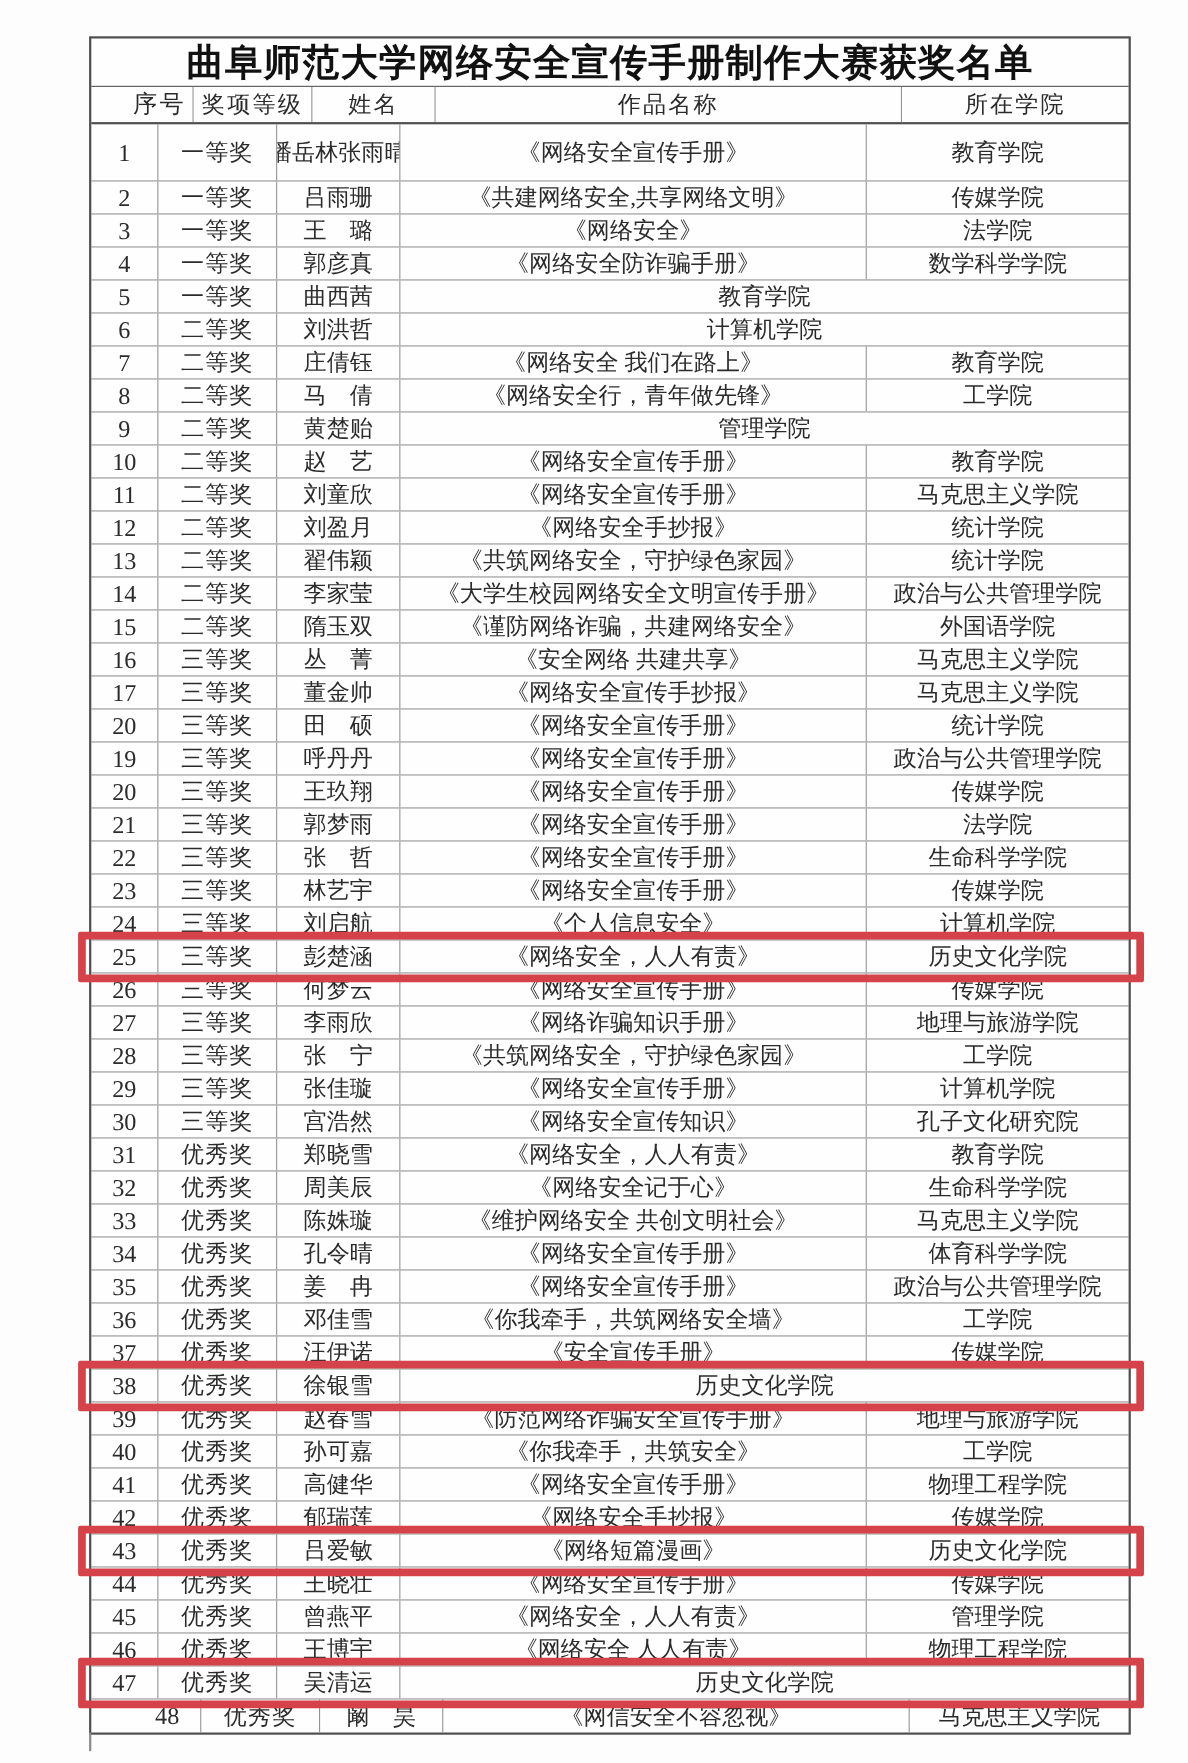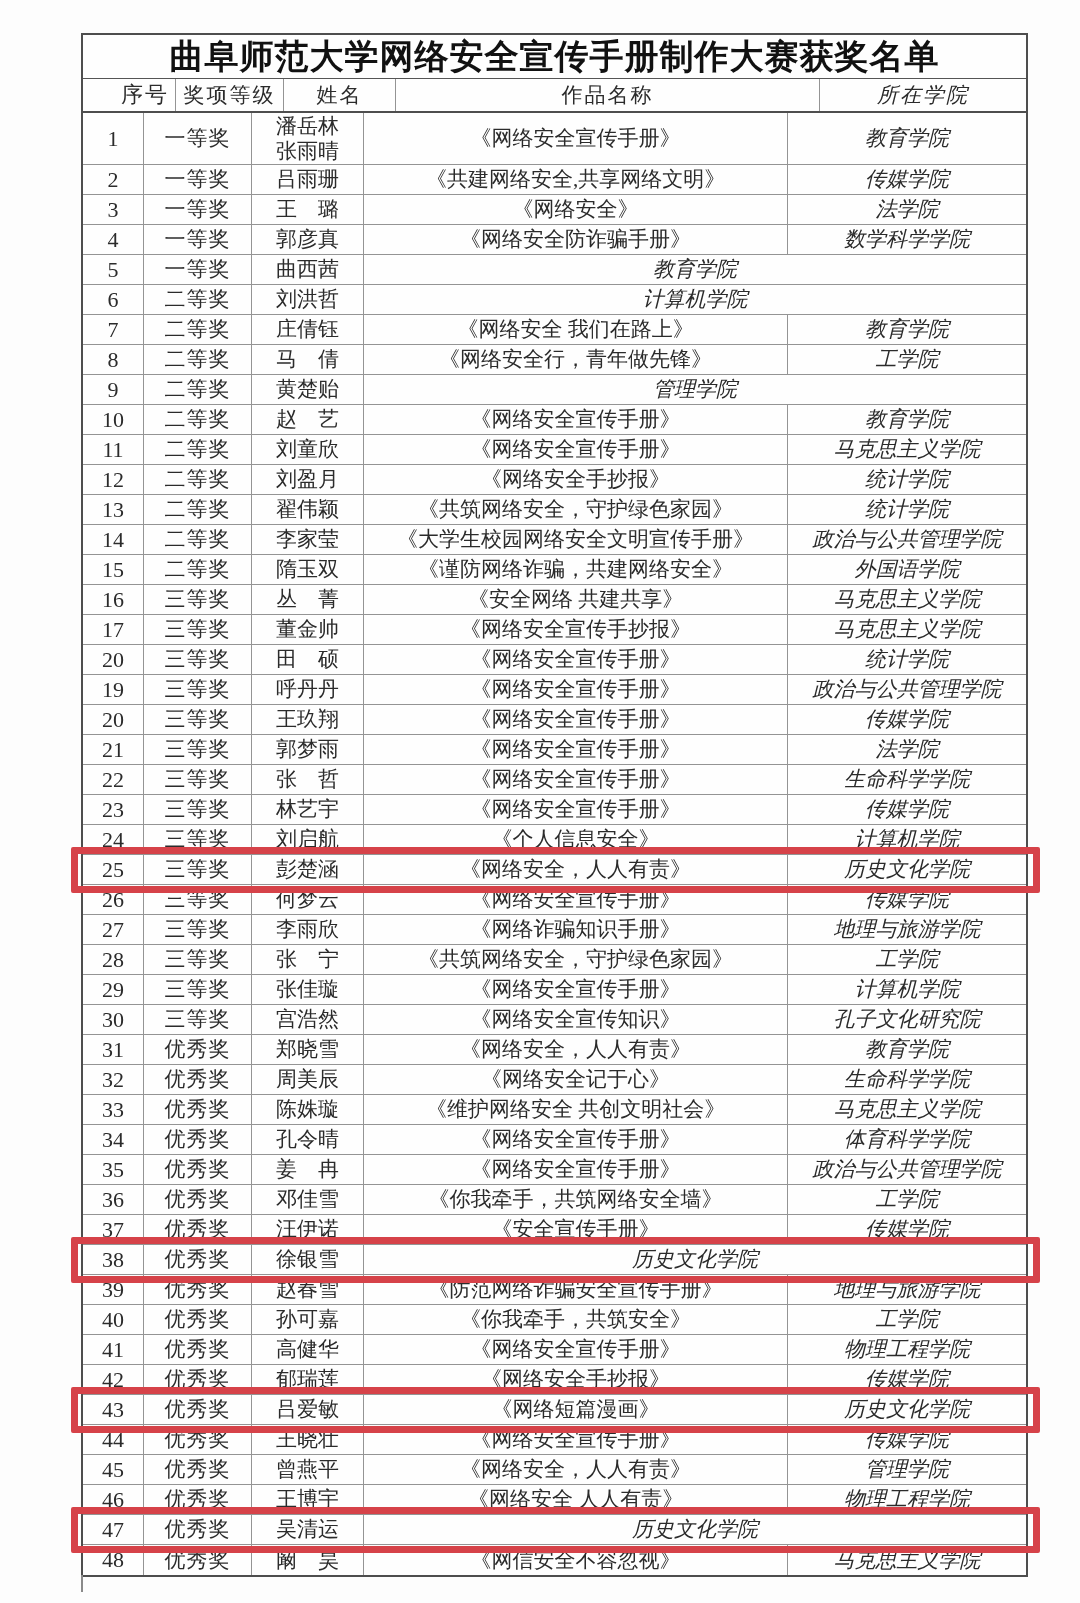--- a/index.html
+++ b/index.html
@@ -45,39 +45,39 @@
     color: #2b2b2b;
     padding-left: 32px;
   }
   .row {
     display: flex;
     height: 30px;
     border-bottom: 1px solid #949494;
     font-size: 21px;
   }
   .row.first { height: 52px; }
-  .row:last-child { border-bottom: none; }
+  .row:last-child { border-bottom: none; padding-left: 39px; }
   .cell {
     display: flex;
     align-items: center;
     justify-content: center;
     border-right: 1px solid #949494;
     overflow: hidden;
     white-space: nowrap;
     text-align: center;
     line-height: 1.15;
   }
-  .cell:last-child { border-right: none; font-style: italic; }
+  .cell:last-child { border-right: none; }
   .c-no    { width: 61px;  font-size: 22px; }
   .c-award { width: 108px; letter-spacing: 1px; text-align: center; }
   .c-name  { width: 112px; }
   .c-work  { width: 424px; }
   .c-college { flex: 1; }
   .header-row .cell { letter-spacing: 2px; }
-  .name-lines { display: flex; flex-direction: column; align-items: center; }
+  .name-lines { display: flex; flex-direction: row; align-items: center; }
   .highlight-box {
     position: absolute;
     left: -12px;
     width: calc(100% + 26px);
     height: 46px;
     border: 7px solid #d64249;
     border-radius: 2px;
     background: transparent;
     pointer-events: none;
     z-index: 5;

